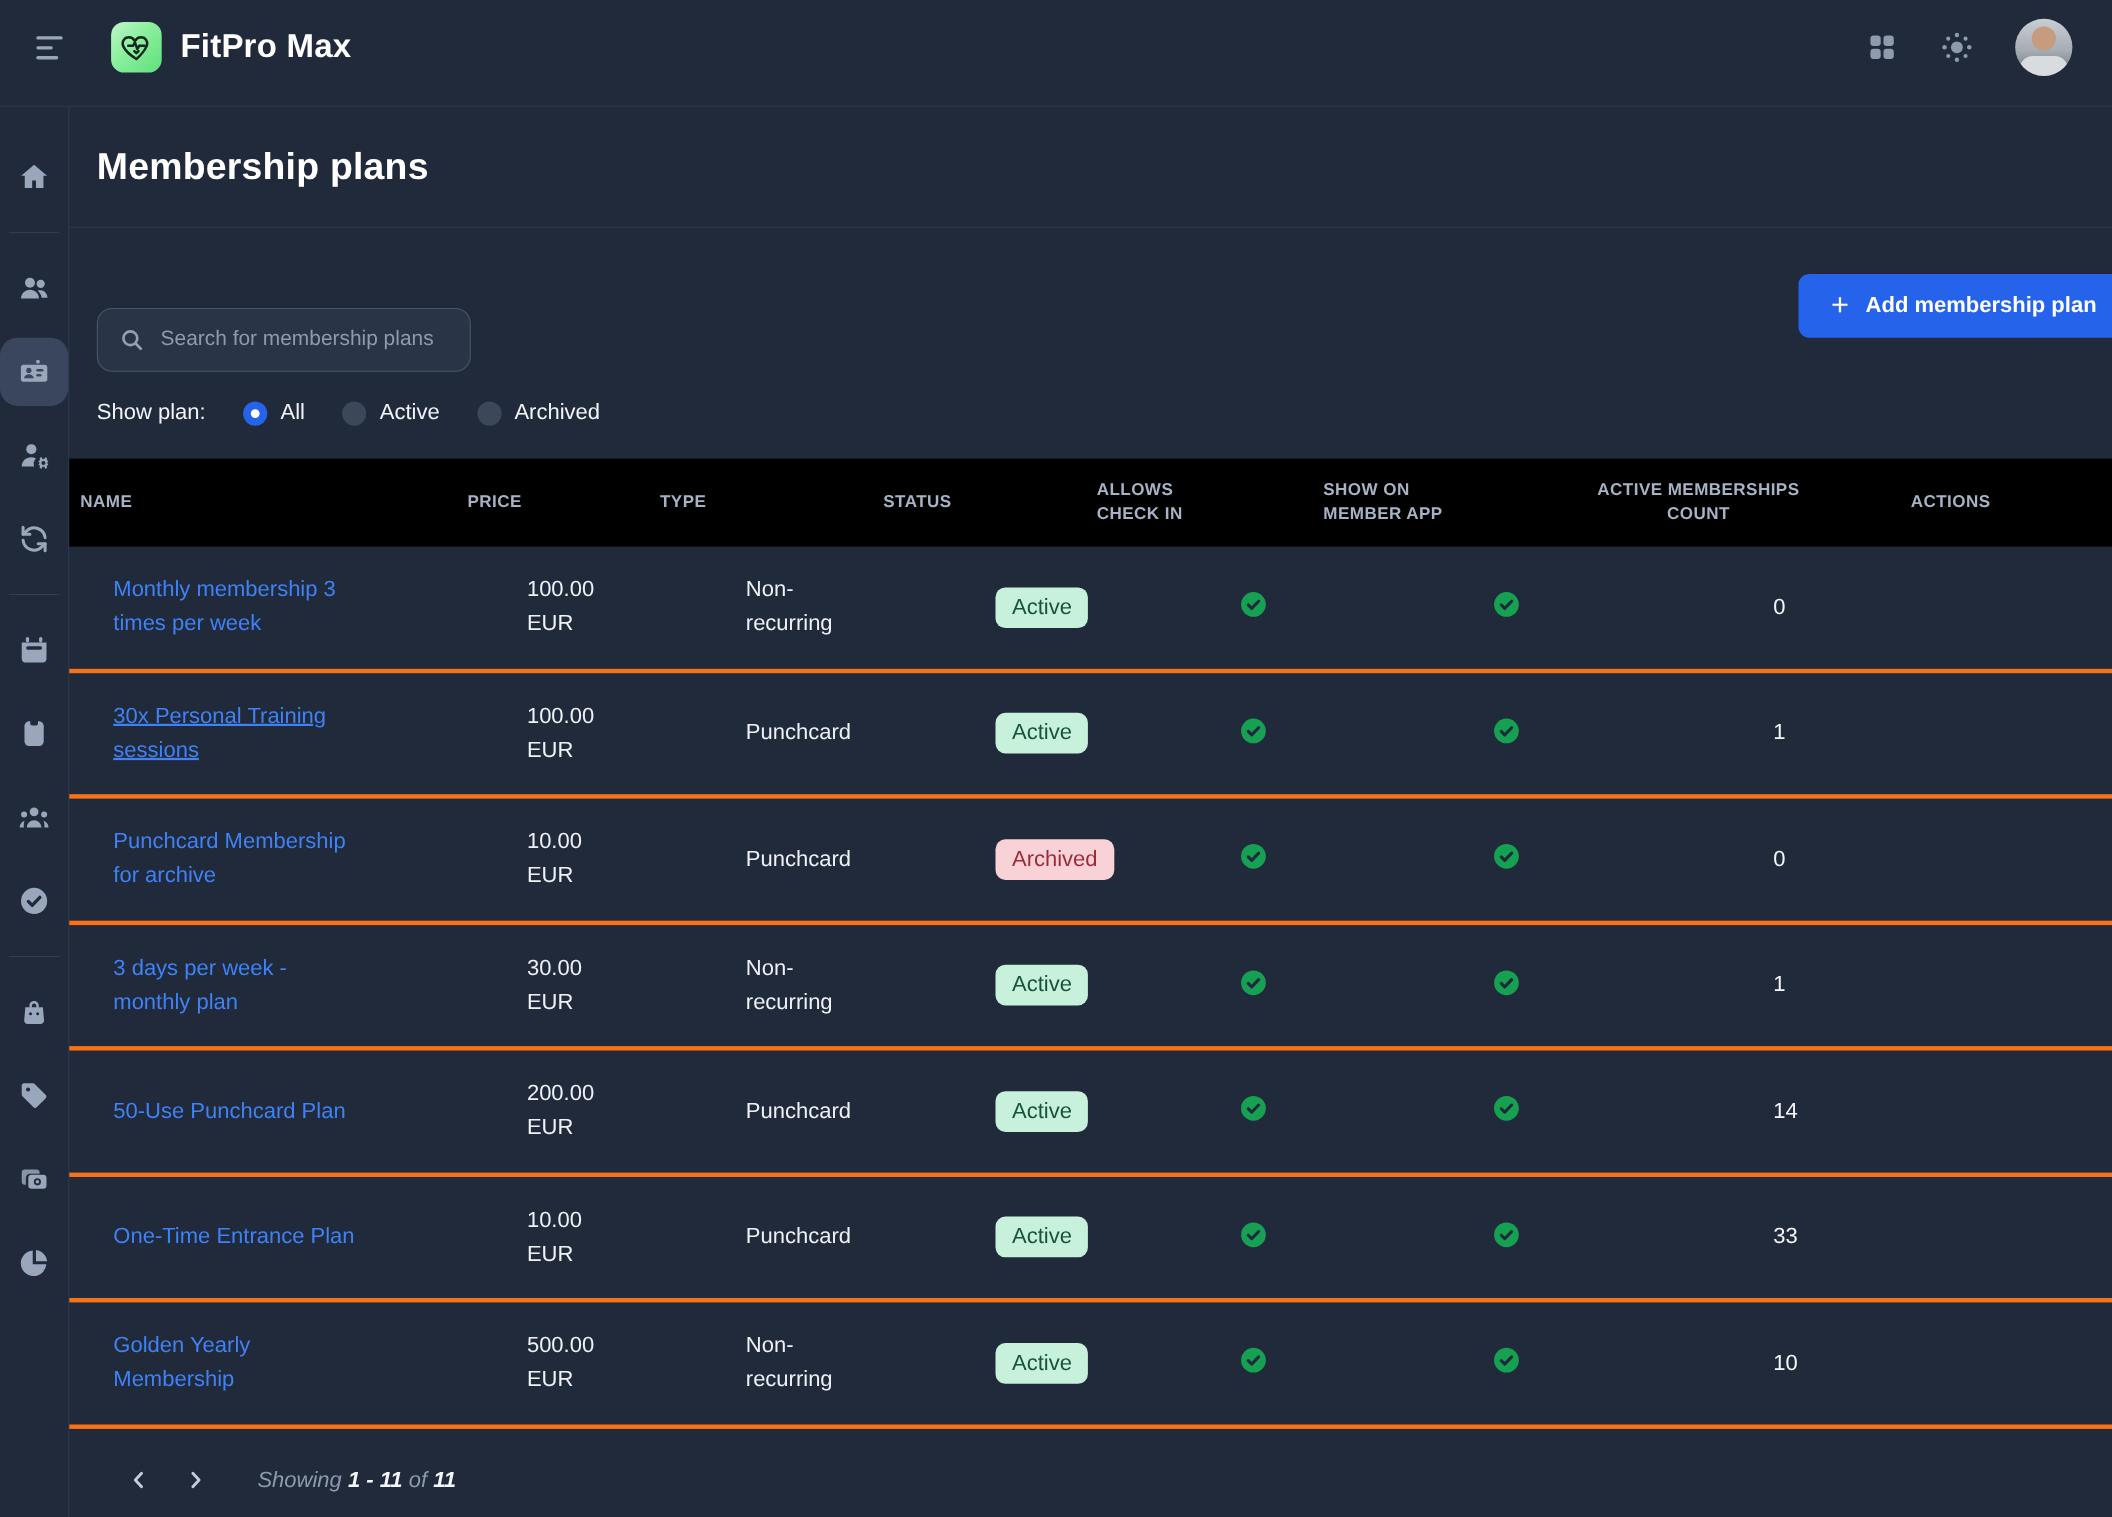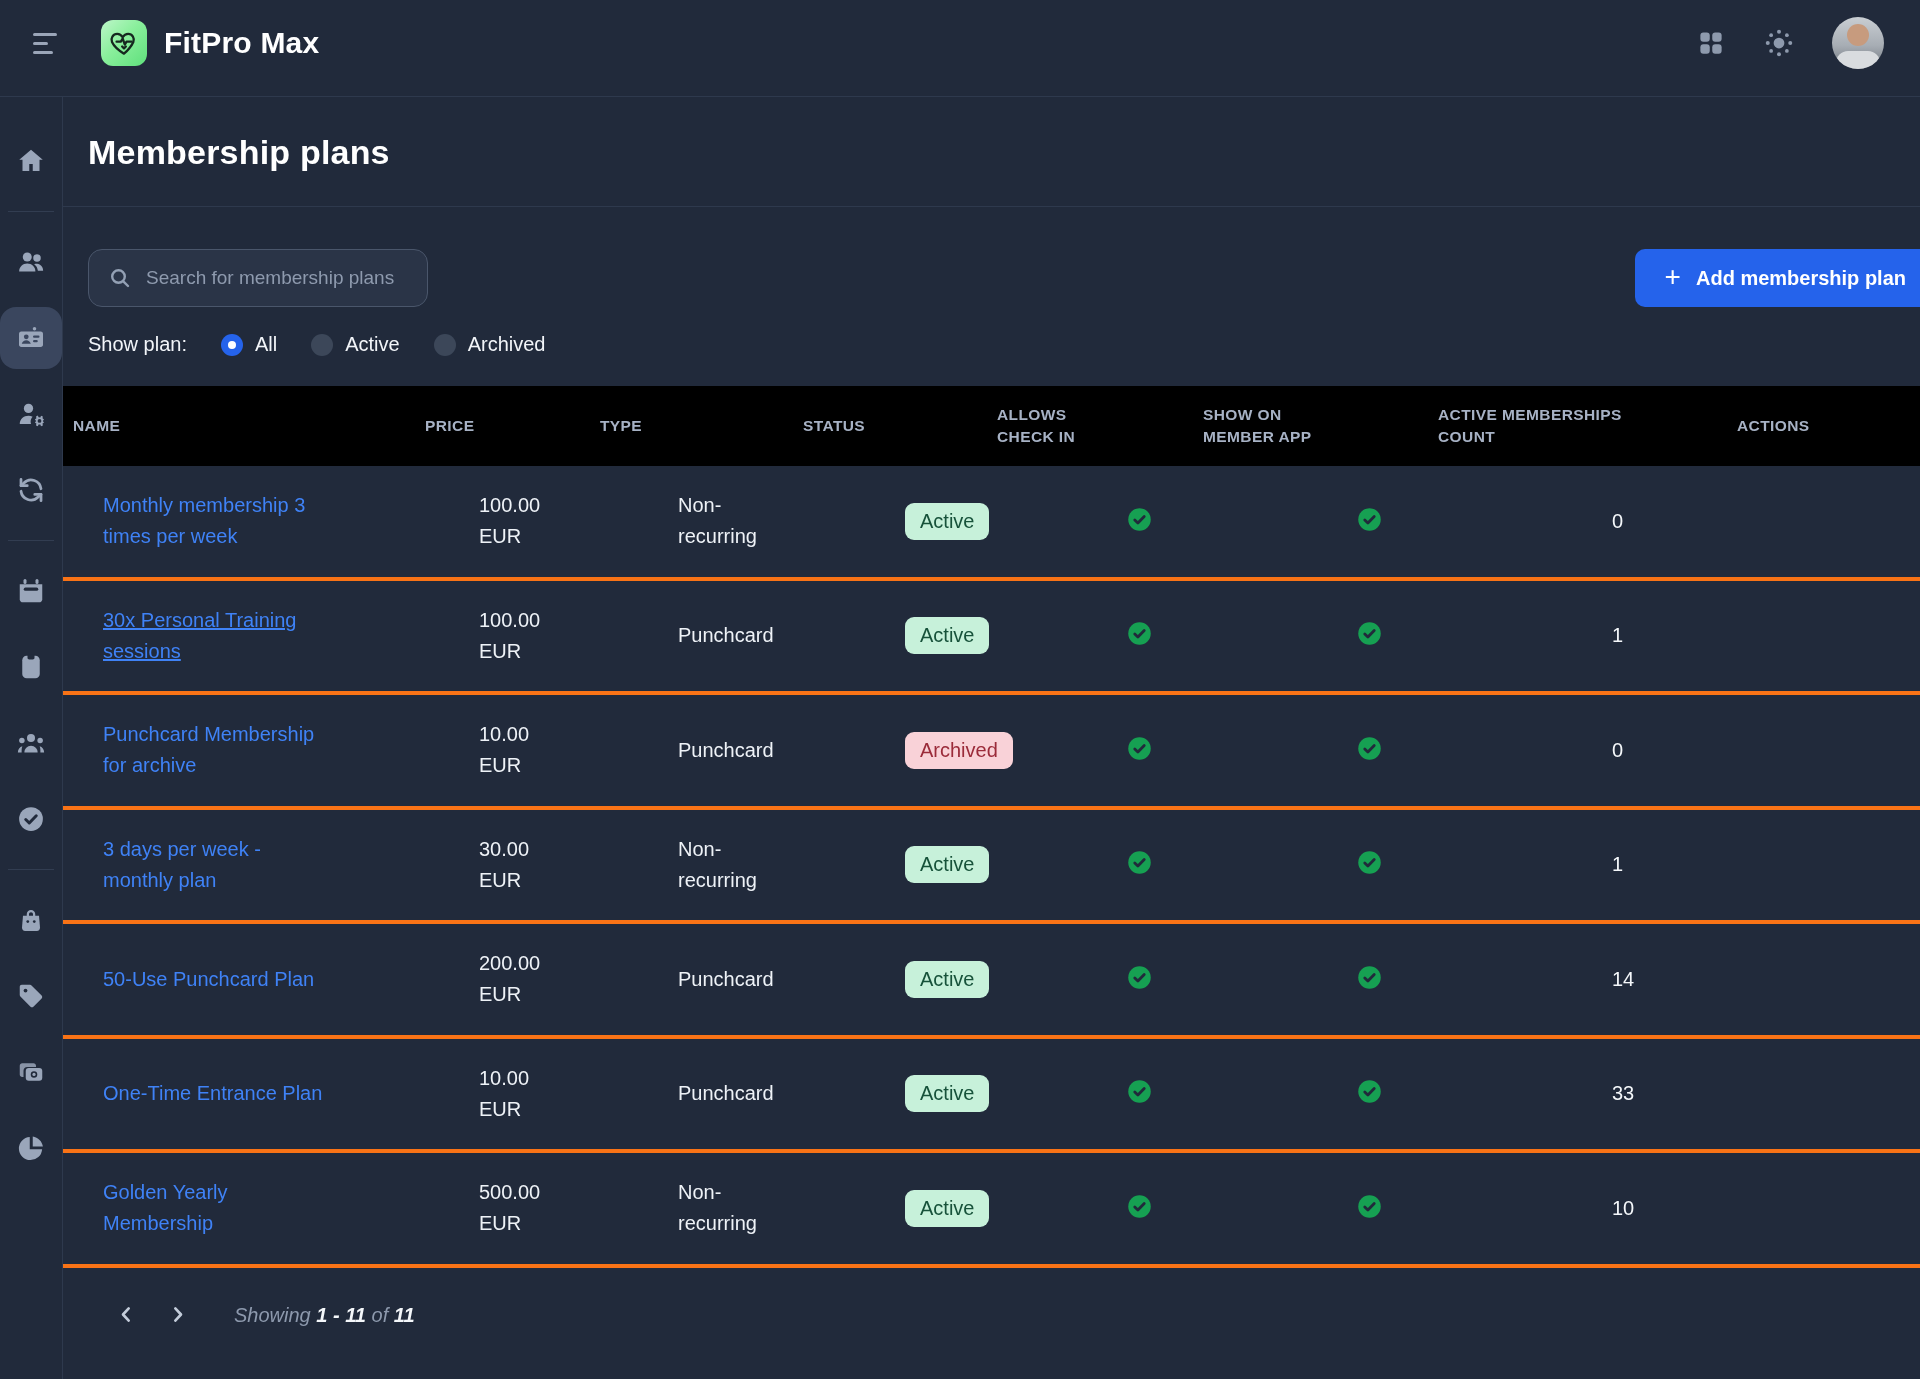--- a/index.html
+++ b/index.html
@@ -42,21 +42,21 @@
   .side-item.active{ background:#3a465e;}
   .side-item svg{ width:30px; height:30px;}
   .side-divider{ width:46px; height:1px; background:#323d51; margin:12px 0;}
   .sicon{ fill:#9aa6ba; }
   
   .main{ flex:1; display:flex; flex-direction:column;}
   .page-head{ padding:36px 0 34px 25px;}
   .page-title{ font-size:34px; font-weight:700; color:#ffffff; letter-spacing:.2px;}
   .head-rule{ height:1px; background:#2e394d; width:100%;}
   .toolbar{ padding:42px 28px 0 25px; display:flex; align-items:flex-start;}
-  .search-wrap{ position:relative; width:340px;}
+  .search-wrap{ position:relative; width:340px;margin-top:31px;}
   .search-wrap svg{ position:absolute; left:20px; top:17px;}
   .search-input{
     width:340px; height:58px; border-radius:14px; background:#2a3447;
     border:1px solid #4a566b; color:#dfe5ee; font-size:19px; padding:0 16px 0 57px;
     font-family:inherit; outline:none;}
   .search-input::placeholder{ color:#8e9aae;}
   .add-btn{
     margin-left:auto; height:58px; padding:0 30px; border:none; border-radius:10px;
     background:#2563eb; color:#ffffff; font-size:20px; font-weight:600; font-family:inherit;
     display:flex; align-items:center; gap:15px; cursor:pointer;}
@@ -68,21 +68,21 @@
   .radio-dot.checked{ background:#2563eb; position:relative;}
   .radio-dot.checked::after{ content:""; position:absolute; inset:7px; border-radius:50%; background:#ffffff;}
   .radio-label{ font-size:20px; color:#f2f5f9;}
   
   .grid-row{ display:grid; grid-template-columns:352px 175px 203px 194px 206px 235px 299px 1fr;
              padding-left:40px; align-items:center;}
   .thead{ background:#000000; height:80px;padding-left:10px;}
   .th{ font-size:15.5px; font-weight:700; color:#a7b2c5; letter-spacing:.4px; line-height:1.4;}
   .th.c4{ max-width:100px;}
   .th.c5{ max-width:132px;}
-  .th.c6{ max-width:212px;}
+  .th.c6{ max-width:212px;text-align:center;}
   .tbody{ }
   .trow{ height:114.5px; border-bottom:4px solid #f97316;gap:24px;}
   .name-cell{ max-width:228px;}
   .plan-link{ color:#3f82f6; font-size:20px; line-height:1.55; text-decoration:none; cursor:pointer;}
   .plan-link.underline{ text-decoration:underline;}
   .cell-text{ font-size:20px; color:#eef2f7; line-height:1.55;}
   .price-cell{ max-width:74px;}
   .type-cell{ max-width:102px;}
   .badge{ display:inline-block; font-size:20px; padding:7px 15px; border-radius:9px; font-weight:500;}
   .badge-active{ background:#c7f1da; color:#17523a;}

